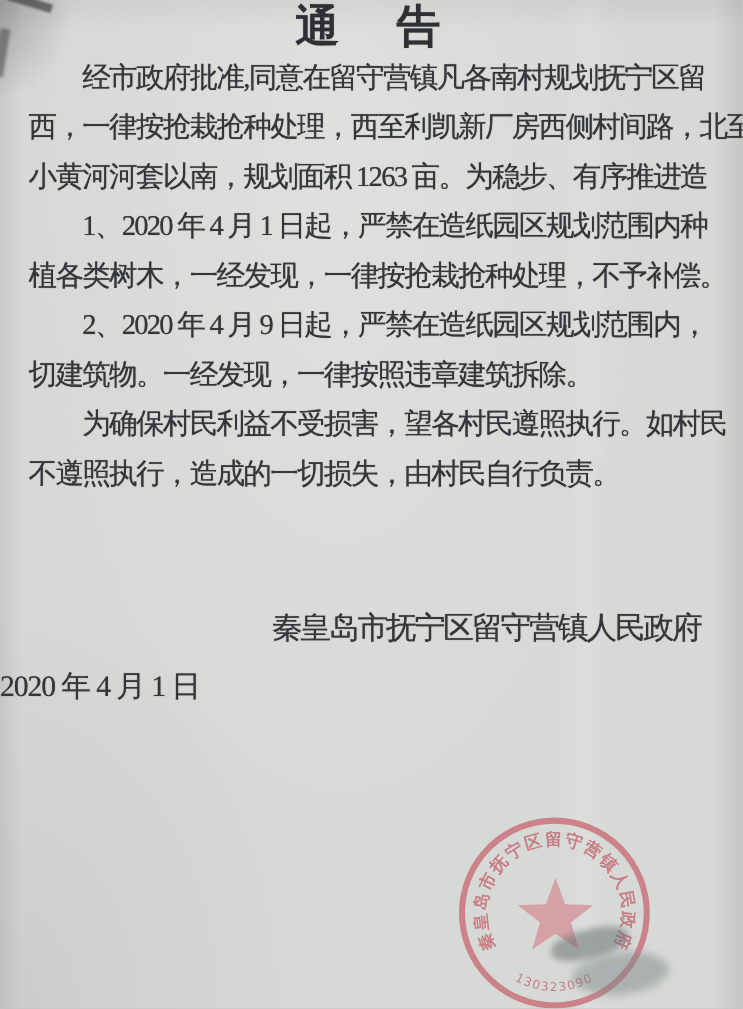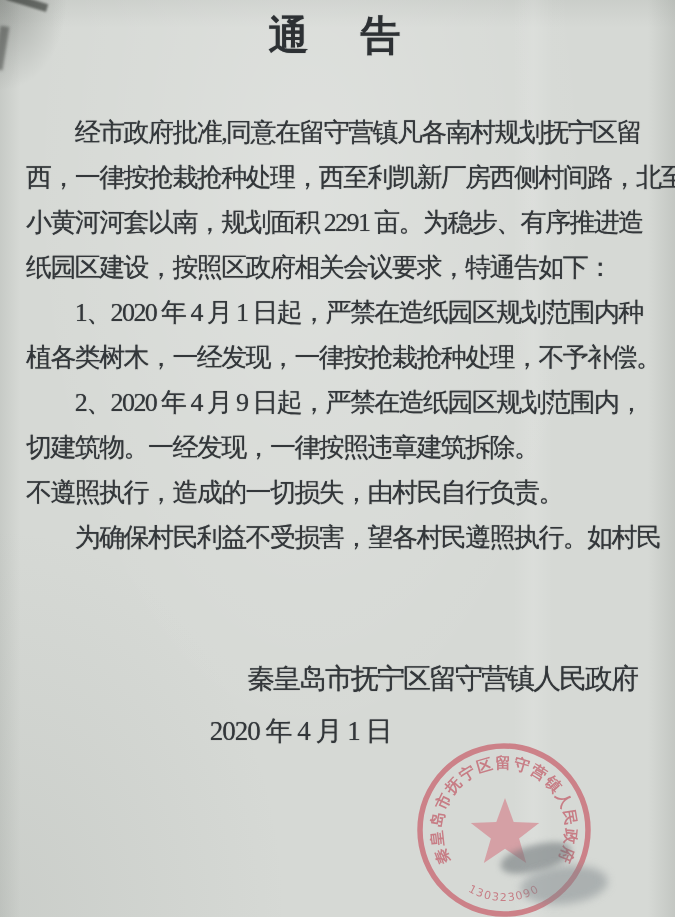--- a/index.html
+++ b/index.html
@@ -17,31 +17,29 @@
     background-image:
       radial-gradient(ellipse at 46% 20%, rgba(255,255,255,0.20), rgba(255,255,255,0) 55%),
       radial-gradient(ellipse at 0% 100%, rgba(140,146,140,0.16), rgba(0,0,0,0) 30%),
       linear-gradient(90deg, rgba(90,95,90,0.12), rgba(0,0,0,0) 3%, rgba(0,0,0,0) 96%, rgba(110,116,110,0.18)),
       linear-gradient(90deg, rgba(0,0,0,0) 76%, rgba(255,255,255,0.12) 79%, rgba(0,0,0,0) 82%),
       linear-gradient(180deg, rgba(120,126,120,0.12), rgba(0,0,0,0) 3%),
       radial-gradient(ellipse at 0% 0%, rgba(45,50,45,0.30), rgba(0,0,0,0) 7%);
   }
   .title {
     margin: 0;
-    padding-top: 12px;
     text-align: center;
     font-size: 40px;
     line-height: 48px;
     font-weight: 600;
     letter-spacing: 6px;
     color: #2d3134;
     text-shadow: 0 0 1px rgba(45,49,52,0.55);
   }
   .body-text {
-    margin-top: 50px;
     padding-left: 26px;
   }
   .line {
     white-space: pre;
     font-size: 26px;
     line-height: 45px;
     letter-spacing: -1.6px;
     text-shadow: 0 0 0.8px rgba(40,44,48,0.7);
   }
   .signature {
@@ -49,21 +47,21 @@
     text-align: right;
     padding-right: 38px;
     font-size: 28px;
     line-height: 34px;
     letter-spacing: -2px;
     white-space: pre;
     text-shadow: 0 0 0.8px rgba(40,44,48,0.7);
   }
   .date {
     margin-top: 19px;
-    text-align: center;
+    text-align: left;
     padding-right: 74px;
     font-size: 27px;
     line-height: 32px;
     letter-spacing: -1px;
     white-space: pre;
     text-shadow: 0 0 0.8px rgba(40,44,48,0.7);
   }
   .seal {
     position: absolute;
     left: 0; top: 0;
@@ -121,28 +119,27 @@
 </head>
 <body>
 
 <div class="page">
 
   <h1 class="title">通　告</h1>
 
   <div class="body-text">
     <div class="line">　　经市政府批准,同意在留守营镇凡各南村规划抚宁区留</div>
     <div class="line">西，一律按抢栽抢种处理，西至利凯新厂房西侧村间路，北至</div>
-    <div class="line">小黄河河套以南，规划面积 2291 亩。为稳步、有序推进造</div>
-    <div class="line">纸园区建设，按照区政府相关会议要求，特通告如下：</div>
+    <div class="line">小黄河河套以南，规划面积 1263 亩。为稳步、有序推进造</div>
     <div class="line">　　1、2020 年 4 月 1 日起，严禁在造纸园区规划范围内种</div>
     <div class="line">植各类树木，一经发现，一律按抢栽抢种处理，不予补偿。</div>
     <div class="line">　　2、2020 年 4 月 9 日起，严禁在造纸园区规划范围内，</div>
     <div class="line">切建筑物。一经发现，一律按照违章建筑拆除。</div>
+    <div class="line">　　为确保村民利益不受损害，望各村民遵照执行。如村民</div>
     <div class="line">不遵照执行，造成的一切损失，由村民自行负责。</div>
-    <div class="line">　　为确保村民利益不受损害，望各村民遵照执行。如村民</div>
   </div>
 
   <div class="signature">秦皇岛市抚宁区留守营镇人民政府</div>
   <div class="date">2020 年 4 月 1 日</div>
 
   <svg class="seal" viewBox="0 0 675 917" xmlns="http://www.w3.org/2000/svg">
     <g opacity="0.75">
       <circle cx="504" cy="830" r="84" fill="none" stroke="#c9646f" stroke-width="5.5"></circle>
       <polygon points="505,798 513.7,822 539.2,822.9 519.1,838.6 526.2,863.1 505,848.8 483.8,863.1 490.9,838.6 470.8,822.9 496.3,822" fill="#d5858e" opacity="0.9"></polygon>
       <path id="sealTopArc" d="M 450.3 861 A 62 62 0 1 1 557.7 861" fill="none"></path>

